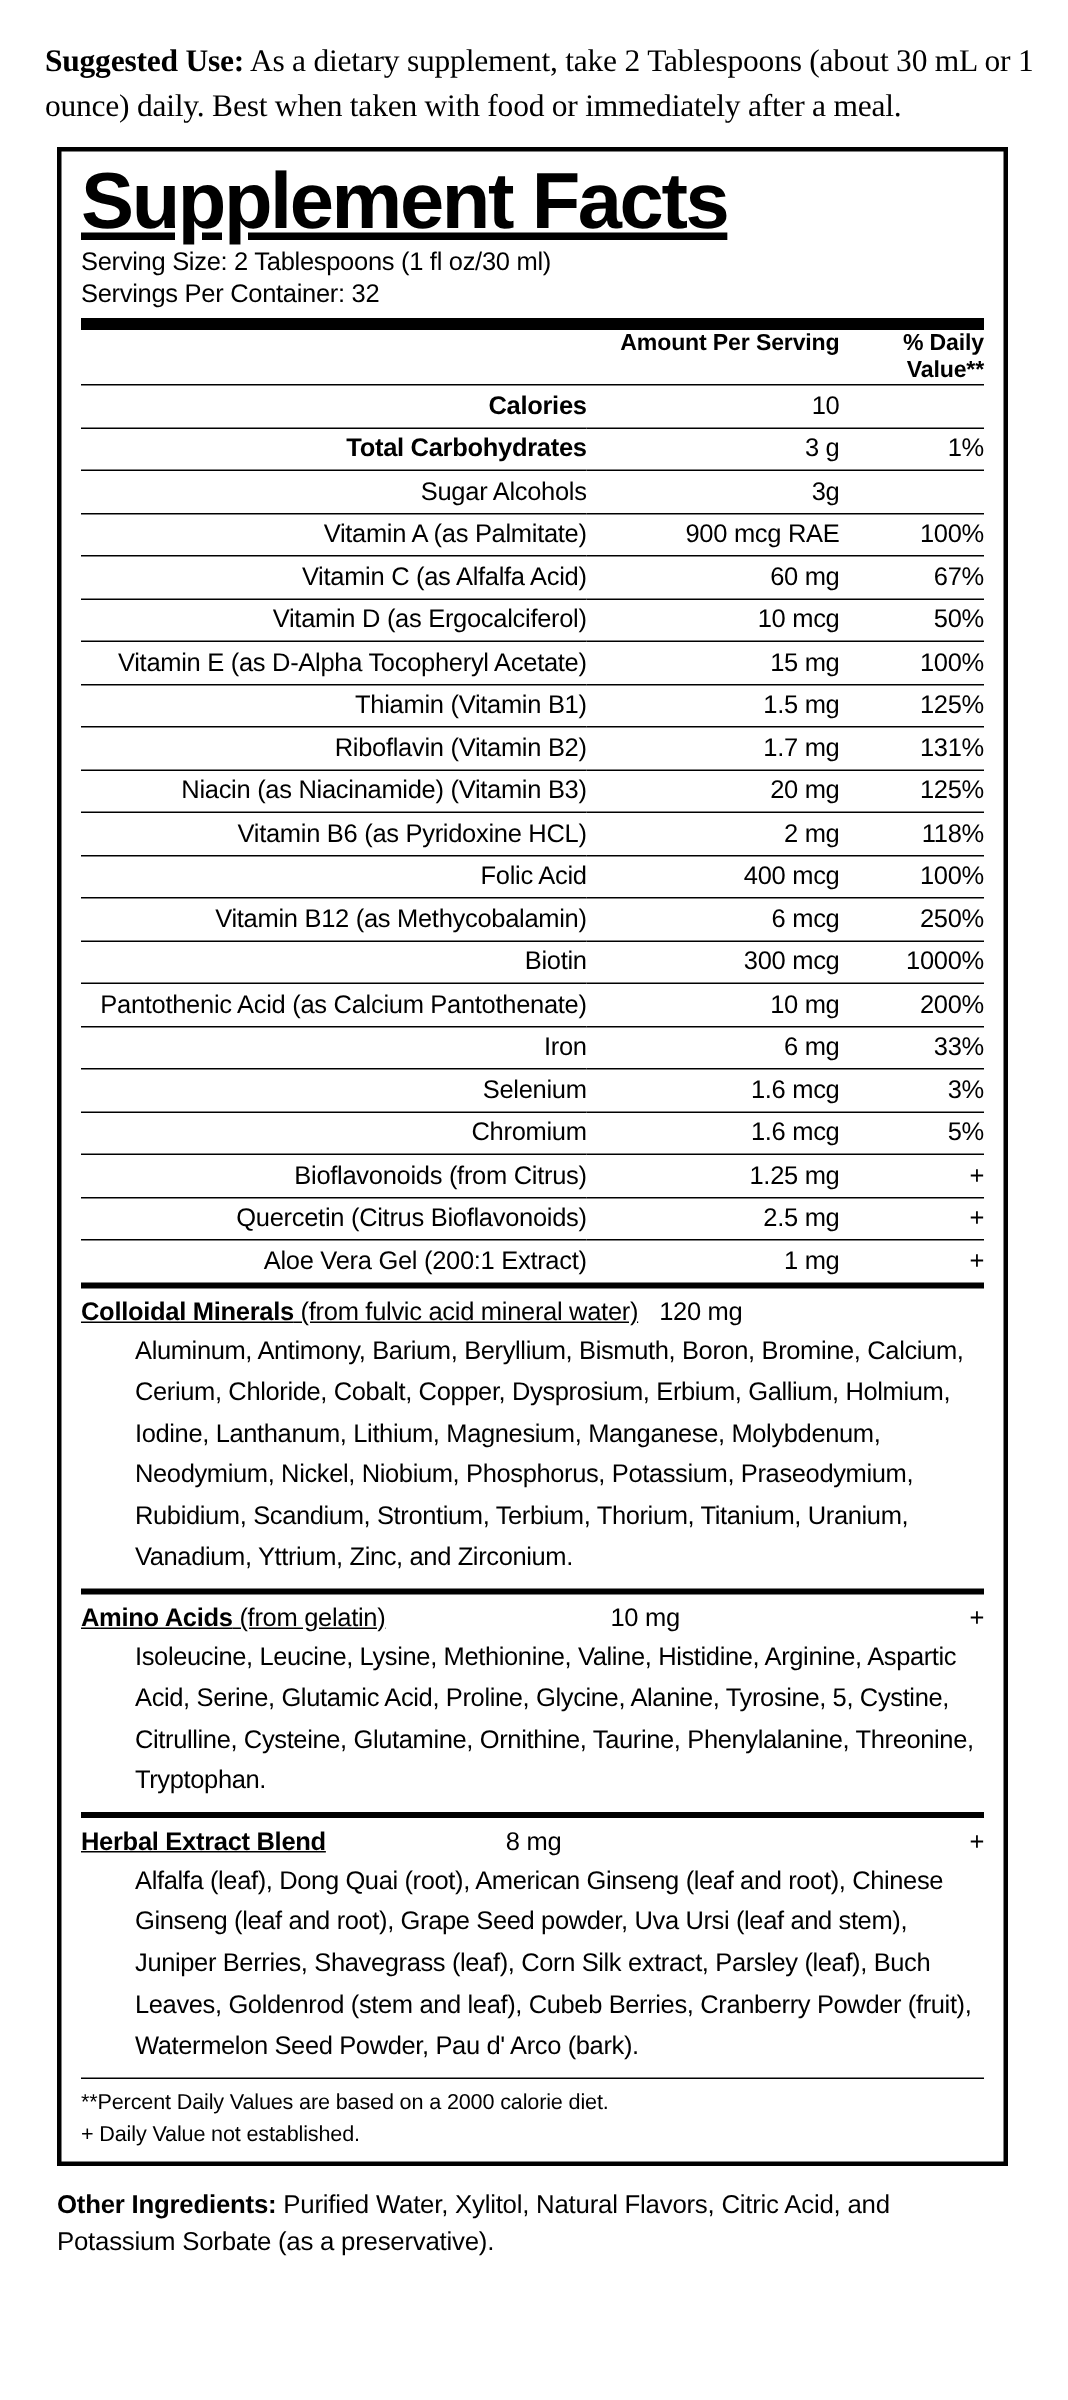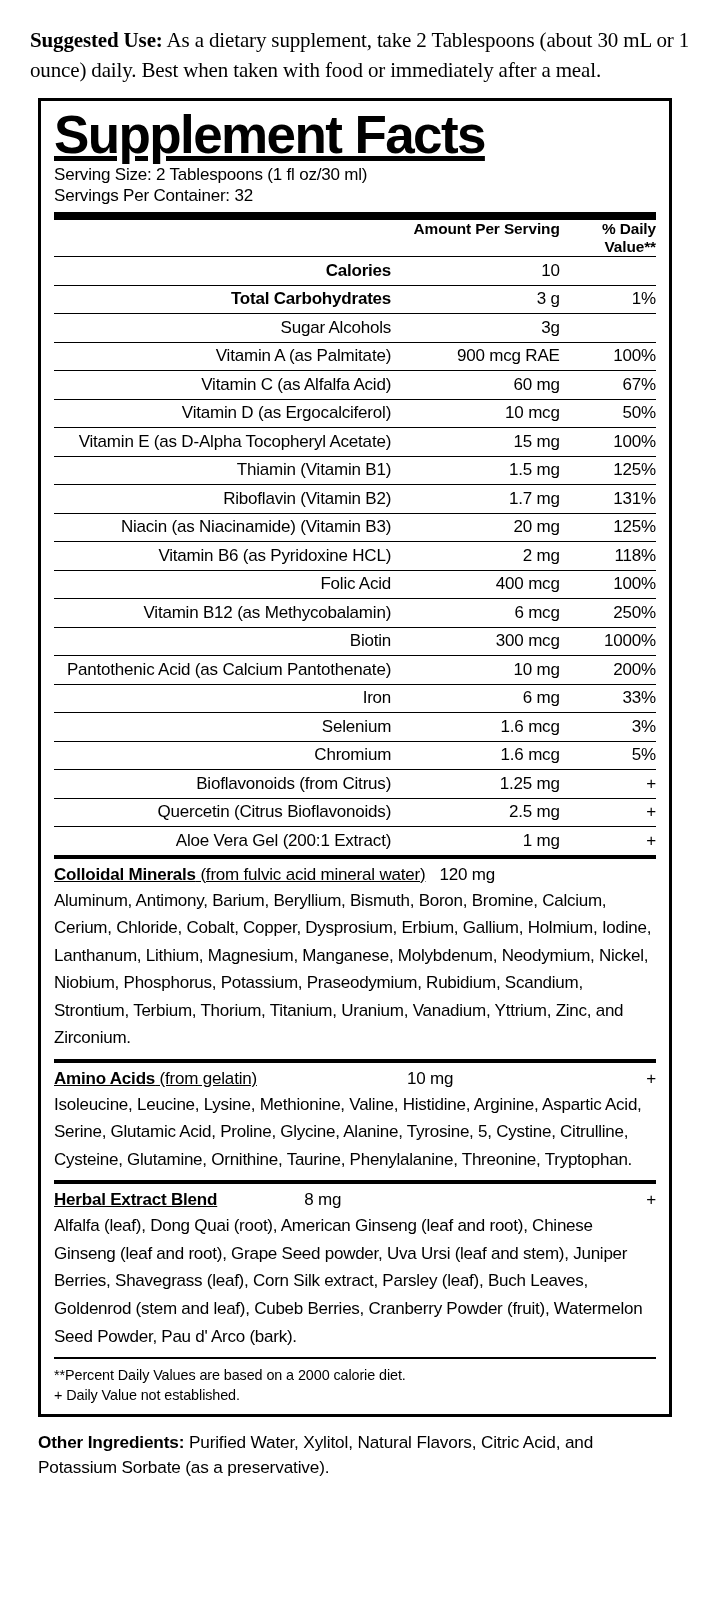--- a/index.html
+++ b/index.html
@@ -113,24 +113,25 @@
     white-space: nowrap;
   }
   .blend-head .bh-dv {
     margin-left: auto;
     padding-left: 10px;
   }
   .blend-list {
     line-height: 1.62;
     padding: 1px 0 7px 0;
     letter-spacing: -0.25px;
+    margin-left: 36px;
   }
 
   .amino-head .bh-amt { margin-left: 150px; }
-  .herbal-head .bh-amt { margin-left: 87px; }
+  .herbal-head .bh-amt { margin-left: 120px; }
 
   
   .footnotes {
     font-size: 14.4px;
     line-height: 1.42;
     padding-top: 6px;
     letter-spacing: -0.1px;
   }
 
   

